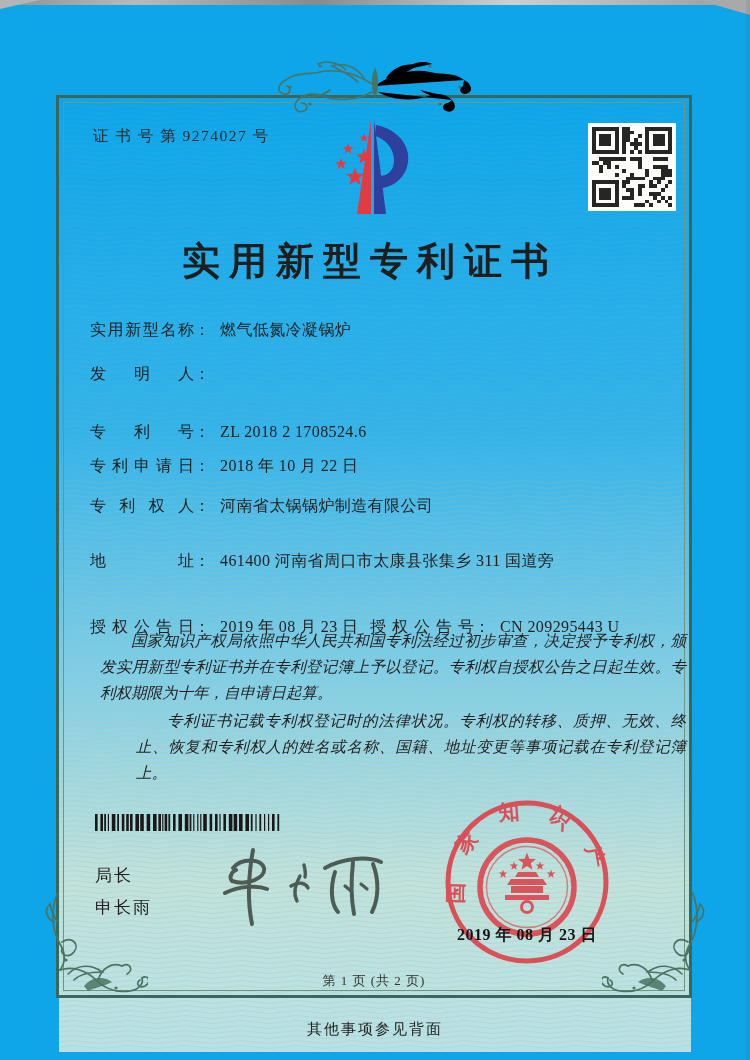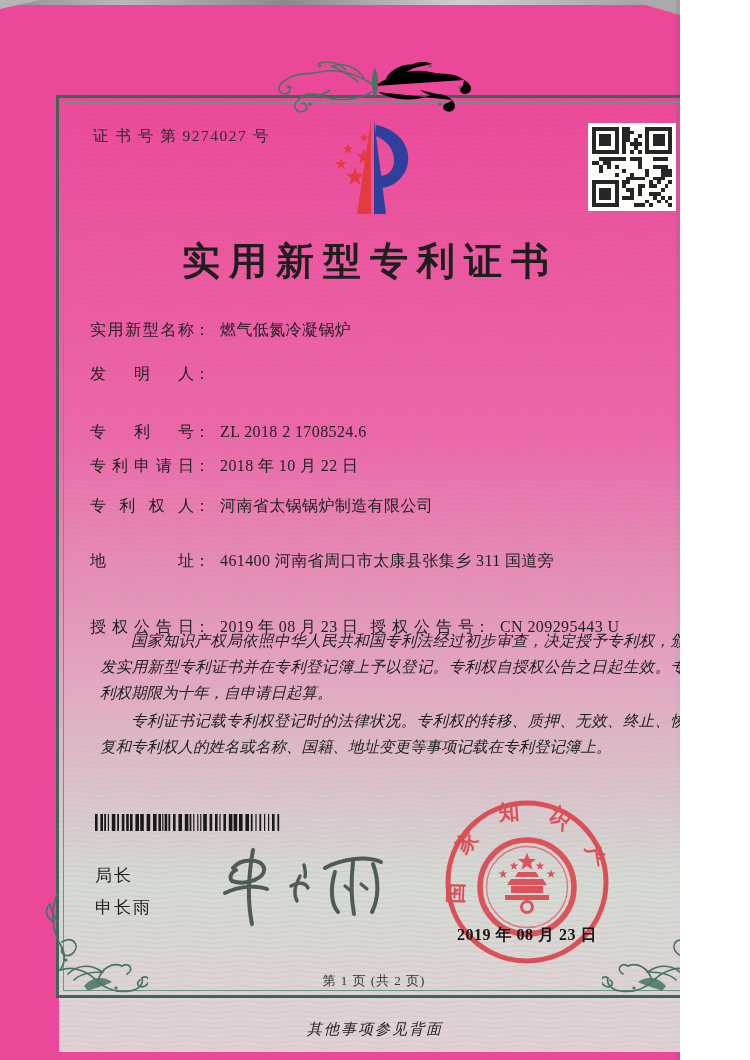--- a/index.html
+++ b/index.html
@@ -1,17 +1,17 @@
 <!DOCTYPE html>
 <html><head>
 <meta charset="utf-8">
 <style>
   html,body{margin:0;padding:0;}
   body{width:750px;height:1060px;font-family:"Liberation Serif","DejaVu Serif",serif;}
-  .page{position:relative;width:680px;height:1060px;background:#ec4899;overflow:hidden;}
+  .page{position:relative;width:750px;height:1060px;background:#0ea5e9;overflow:hidden;}
 
   
   .scan-top{position:absolute;top:0;left:0;right:0;height:5px;
     background:linear-gradient(90deg,#8f8f8f,#b9b9b9 18%,#8a8a8a 42%,#cfcfcf 68%,#9a9a9a);}
   .scan-corner-r{position:absolute;top:0;right:0;width:52px;height:15px;background:#a9a9a9;
     clip-path:polygon(0 0,100% 0,100% 100%);}
   .scan-corner-l{position:absolute;top:0;left:0;width:40px;height:9px;background:#b5b5b5;
     clip-path:polygon(0 0,100% 0,0 100%);}
   .scan-right{position:absolute;top:0;right:0;width:4px;height:100%;background:rgba(90,90,90,.14);}
 
@@ -42,36 +42,36 @@
   .colon{display:inline-block;vertical-align:top;}
   .fvalue{display:inline-block;margin-left:6px;letter-spacing:.4px;vertical-align:top;text-align:right;}
   .fvalue .vline{line-height:26px;}
   .r-name{top:320px;} .r-inv{top:364px;} .r-pat{top:422px;} .r-fil{top:456px;}
   .r-own{top:496px;} .r-addr{top:551px;} .r-grant{top:617px;}
   .pair2{position:absolute;left:280px;top:0;}
 
   .body-text{position:absolute;left:100px;top:628px;width:586px;font-size:15.5px;line-height:26px;
     color:#222;text-align:justify;font-style:italic;}
   .body-text p{margin:0;text-indent:2em;}
-  .body-text p+p{margin-top:2px;}
+  .body-text p+p{margin-top:2px;margin-left:36px;}
 
   .barcode{position:absolute;left:95px;top:814px;width:190px;height:17px;}
   .signer{position:absolute;left:95px;top:860px;font-size:17px;color:#222;letter-spacing:2px;line-height:32px;}
   .signature{position:absolute;left:205px;top:838px;width:205px;height:95px;opacity:.9;}
 
   .seal{position:absolute;left:442px;top:797px;width:170px;height:170px;opacity:.93;}
   .seal-text{font-size:21px;font-weight:bold;letter-spacing:26px;fill:#dc464e;
     font-family:"Liberation Serif","DejaVu Serif",serif;}
   .seal-date{position:absolute;left:442px;top:925px;width:170px;text-align:center;
     font-size:16px;font-weight:600;color:#161616;letter-spacing:.5px;}
 
   .page-num{position:absolute;left:56px;top:972px;width:636px;text-align:center;
     font-size:13px;color:#333;letter-spacing:1px;}
   .footer-note{position:absolute;left:0;top:1020px;width:750px;text-align:center;
-    font-size:15px;font-style:italic;color:#222;letter-spacing:2px;}
+    font-size:15px;color:#222;letter-spacing:2px;}
 </style>
 </head>
 <body>
 
 <div class="page">
 
   <div class="scan-top"></div>
   <div class="scan-corner-r"></div>
   <div class="scan-corner-l"></div>
   <div class="scan-right"></div>

